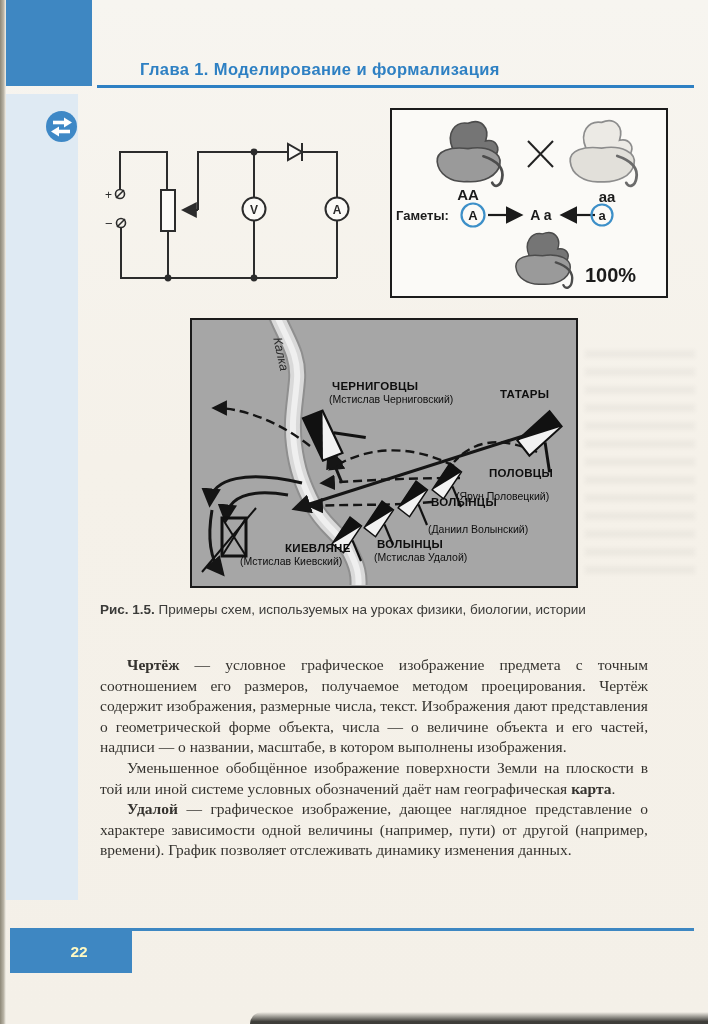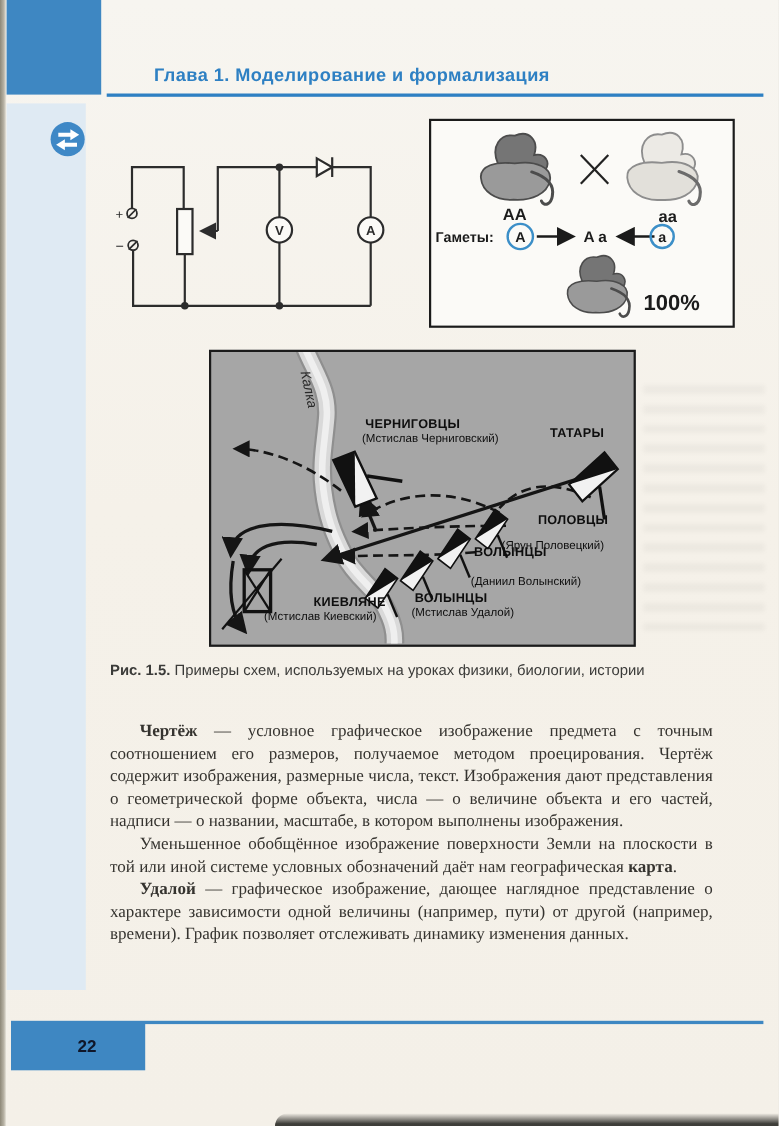--- a/index.html
+++ b/index.html
@@ -36,21 +36,21 @@
     font-size:13.5px;line-height:19px;color:#3b3b39;text-align:justify;}
   .figure-caption b{font-weight:bold;}
   .body-text{position:absolute;left:100px;top:655px;width:548px;
     font-family:"Liberation Serif",serif;font-size:15.5px;line-height:20.6px;
     color:#35332f;text-align:justify;}
   .body-text p{margin:0;text-indent:27px;}
   .body-text b{font-weight:bold;}
   
   .footer-rule{position:absolute;left:10px;top:928px;width:684px;height:3px;background:#3e87c2;}
   .page-number-block{position:absolute;left:10px;top:930px;width:122px;height:43px;
-    background:#3e87c2;color:#0f172a;font-size:15.5px;font-weight:bold;
+    background:#3e87c2;color:#fef9c3;font-size:15.5px;font-weight:bold;
     display:flex;align-items:center;justify-content:center;padding-left:16px;box-sizing:border-box;}
 </style>
 </head>
 <body>
 
 <div class="page">
 
   <div class="page-left-edge"></div>
   <div class="corner-block"></div>
   <div class="chapter-header">Глава 1. Моделирование и формализация</div>

